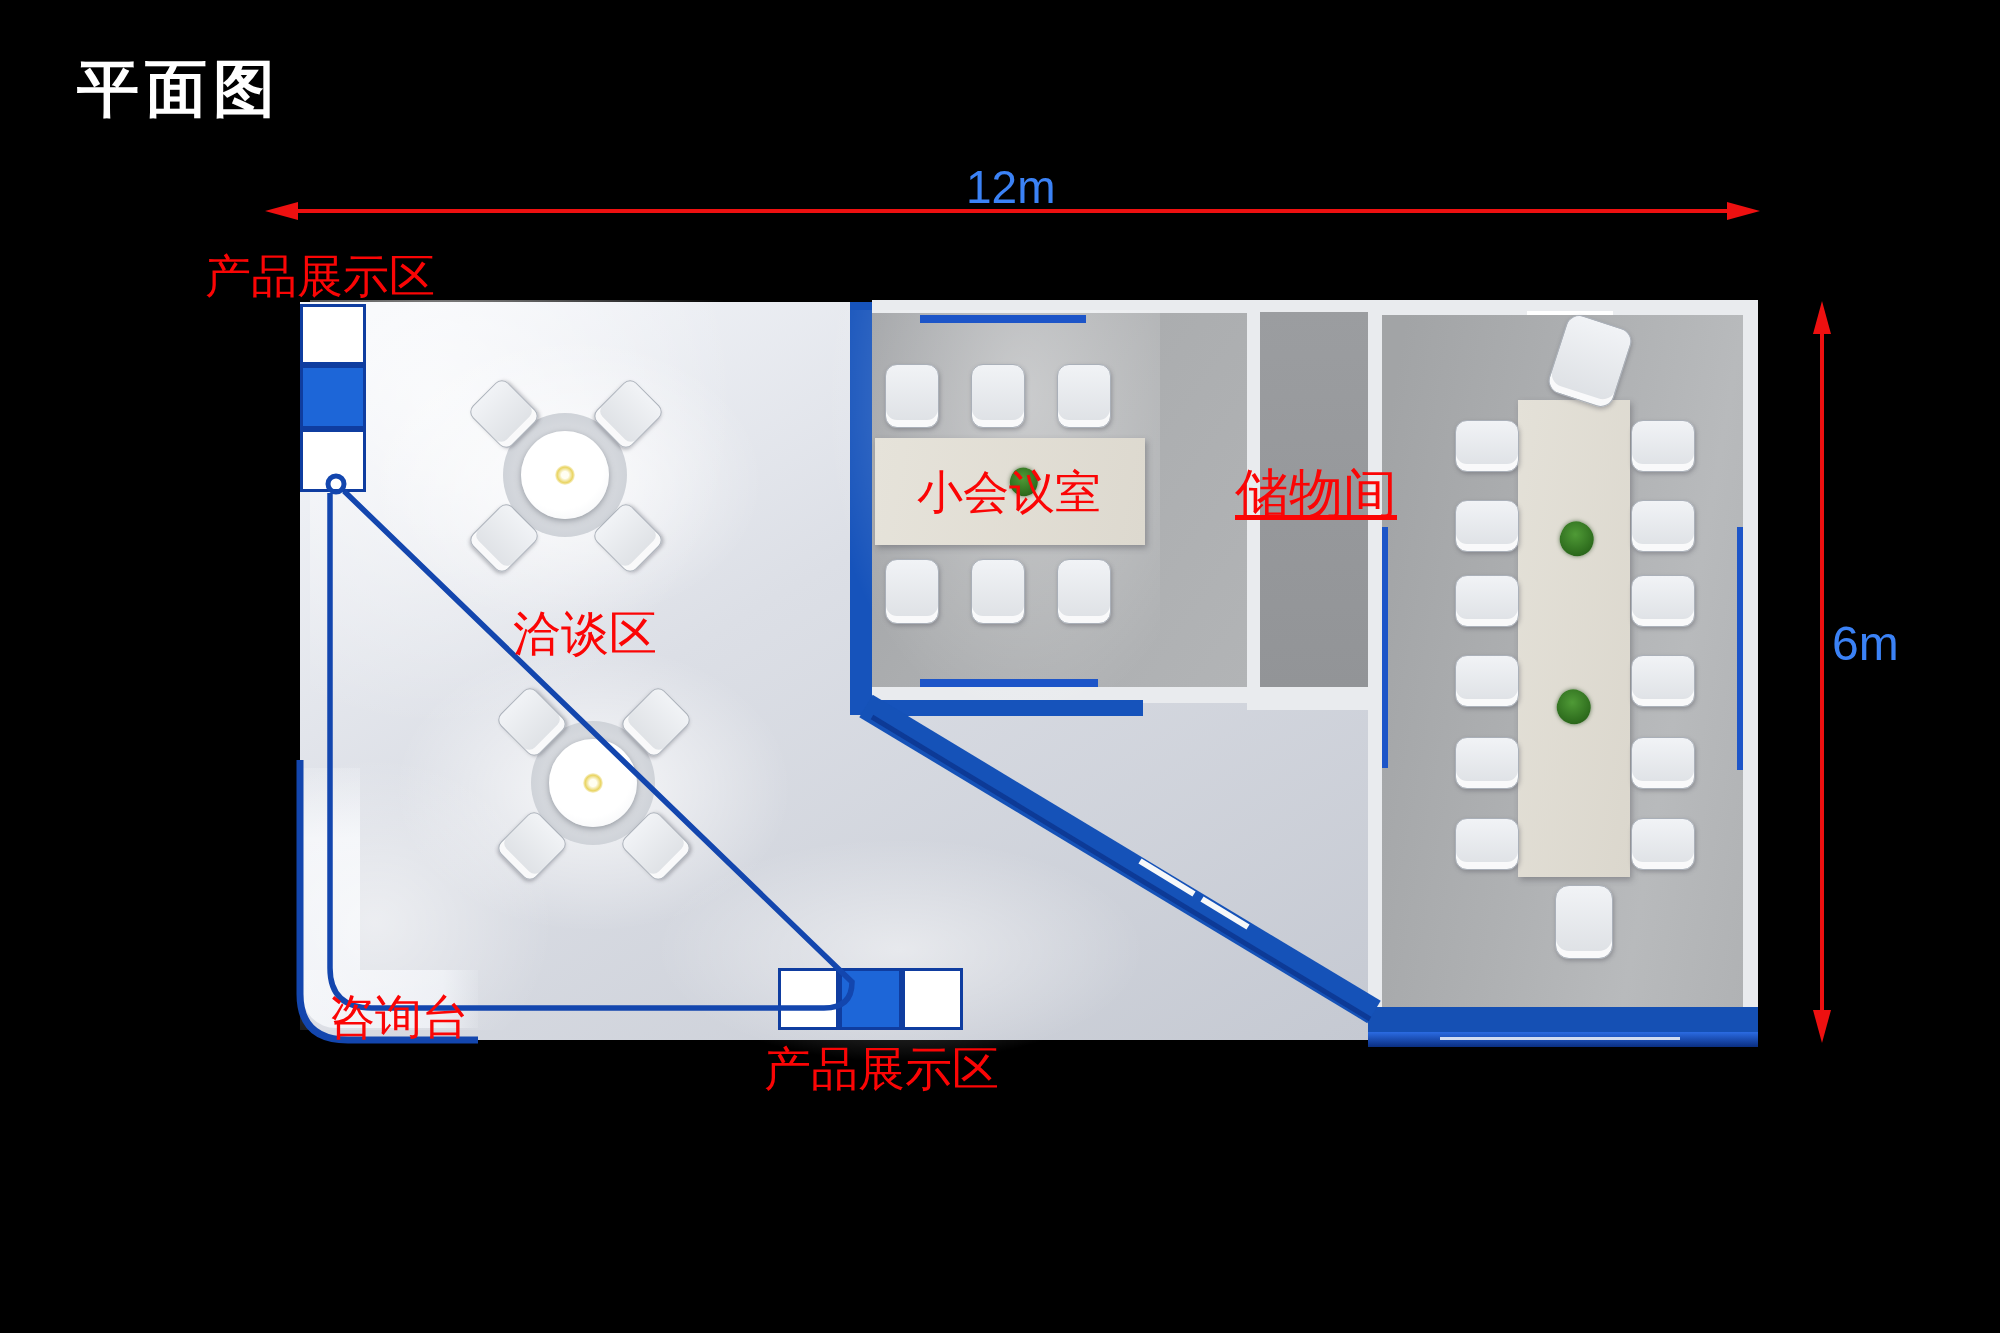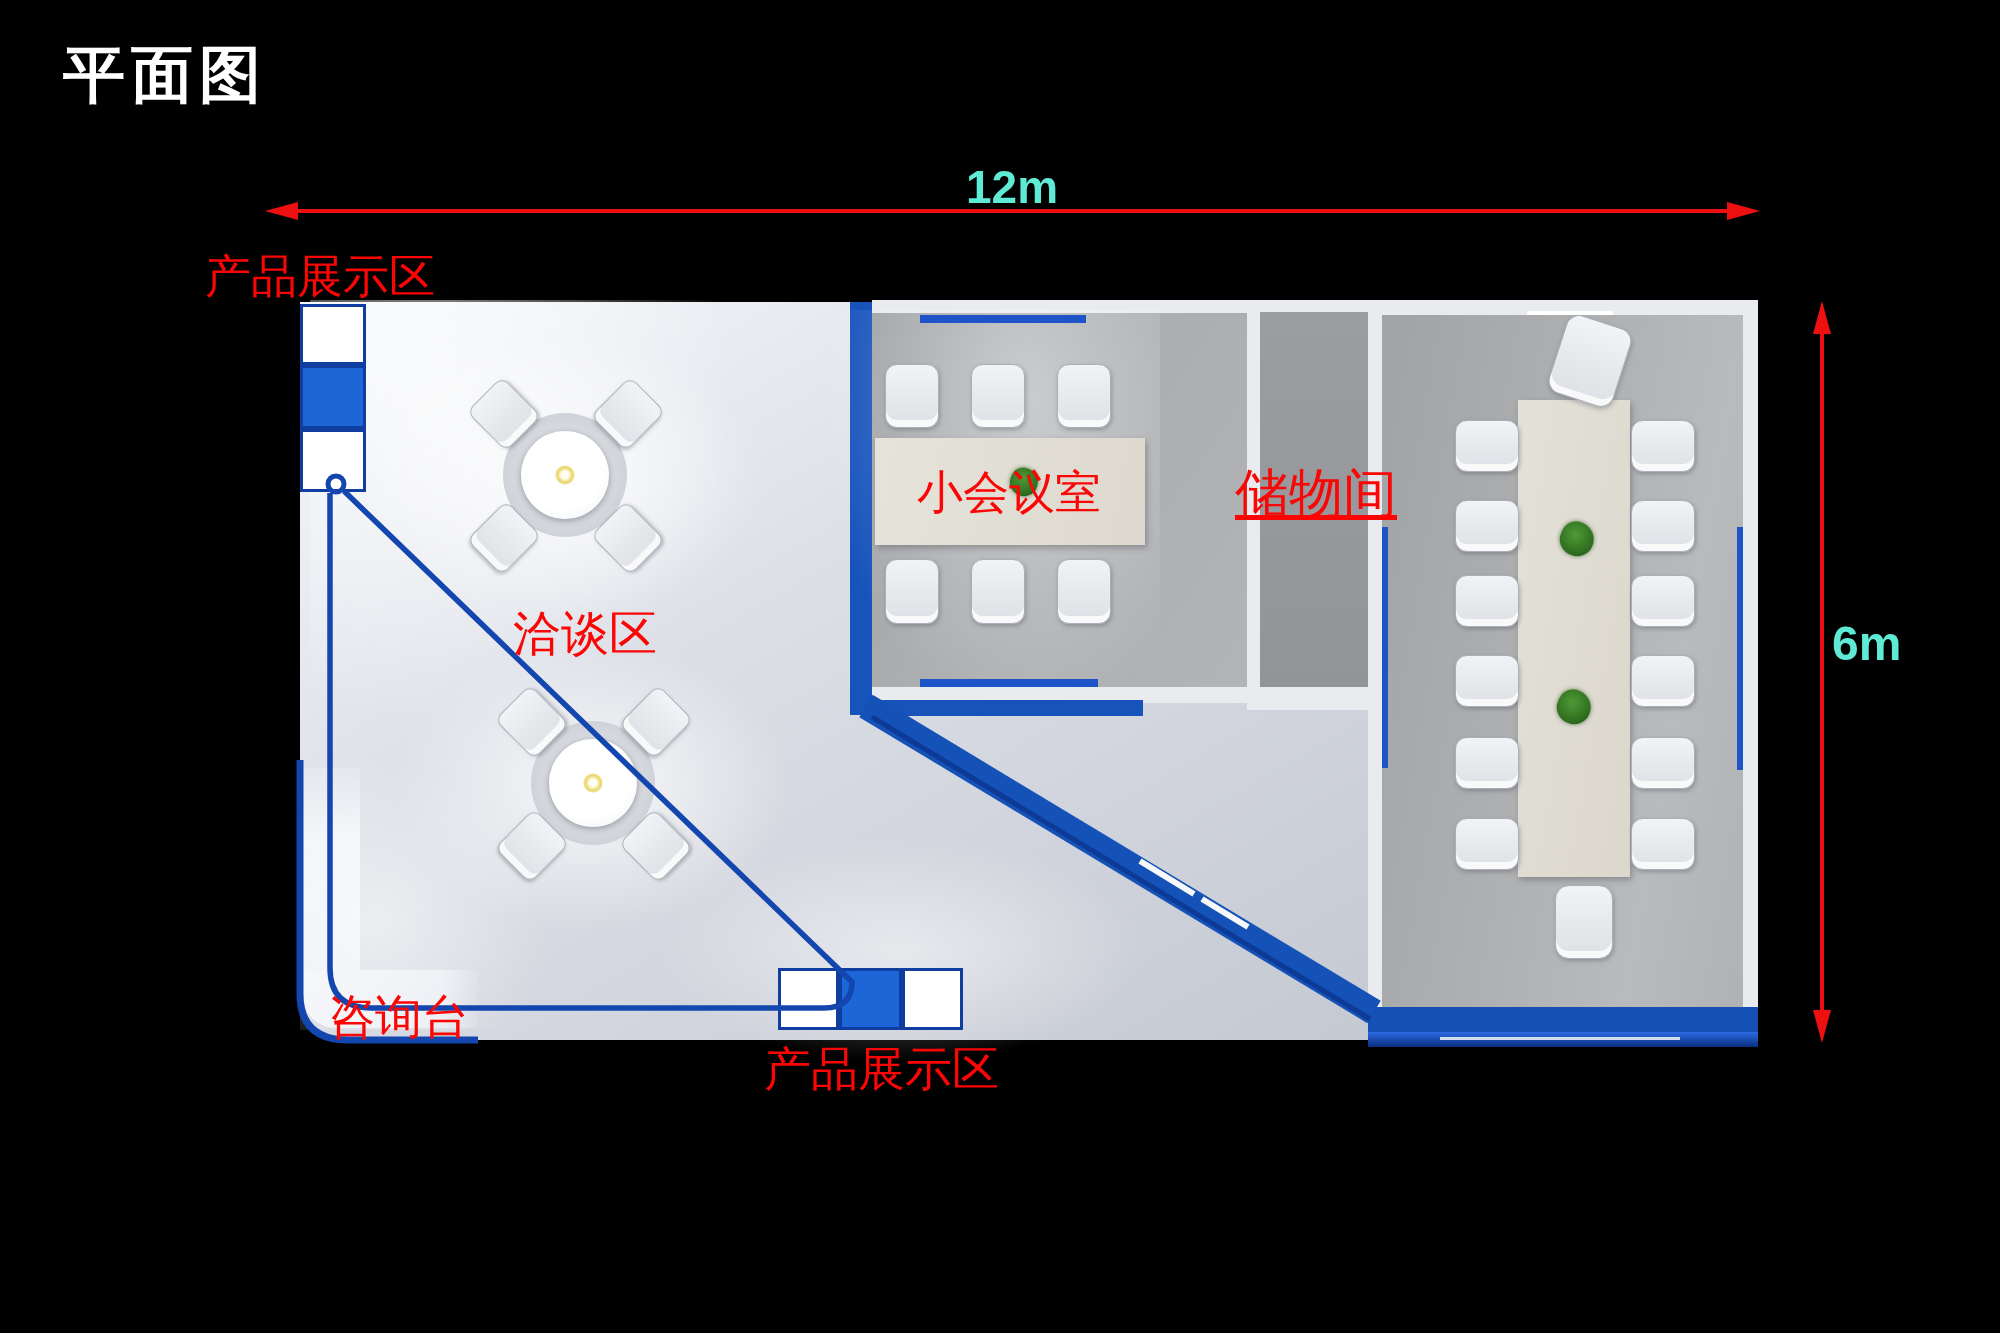--- a/index.html
+++ b/index.html
@@ -1,21 +1,21 @@
 <!DOCTYPE html>
 <html><head>
 <meta charset="utf-8">
 <style>
   html,body{margin:0;padding:0;background:#000;}
   .stage{position:relative;width:2000px;height:1333px;background:#000;overflow:hidden;
          font-family:"Liberation Sans","DejaVu Sans",sans-serif;}
   .abs{position:absolute;}
-  h1.title{position:absolute;left:60px;top:30px;margin:3px;color:#fff;font-size:62px;
+  h1.title{position:absolute;left:60px;top:30px;margin:17px;color:#fff;font-size:62px;
            font-weight:700;letter-spacing:6px;}
-  .dim-label{position:absolute;color:#5eead4;font-weight:700;}
+  .dim-label{position:absolute;color:#3b82f6;font-weight:400;}
   .red-label{position:absolute;color:#fb0505;font-weight:400;white-space:nowrap;z-index:9;}
   .plan{position:absolute;left:300px;top:300px;width:1458px;height:747px;}
   .floor-left{position:absolute;left:0;top:2px;width:1068px;height:738px;
       background:linear-gradient(150deg,#f4f6fa 4%,#dcdfe6 42%,#c5c9d2 100%);
       border-bottom-left-radius:44px;z-index:1;}
   .light{position:absolute;pointer-events:none;z-index:3;}
   .cab{position:absolute;display:flex;z-index:5;}
   .cab.v{flex-direction:column;}
   .cab .cell{border:3px solid #0f3da0;background:#fff;}
   .cab .cell.blue{background:#1d66d8;}

